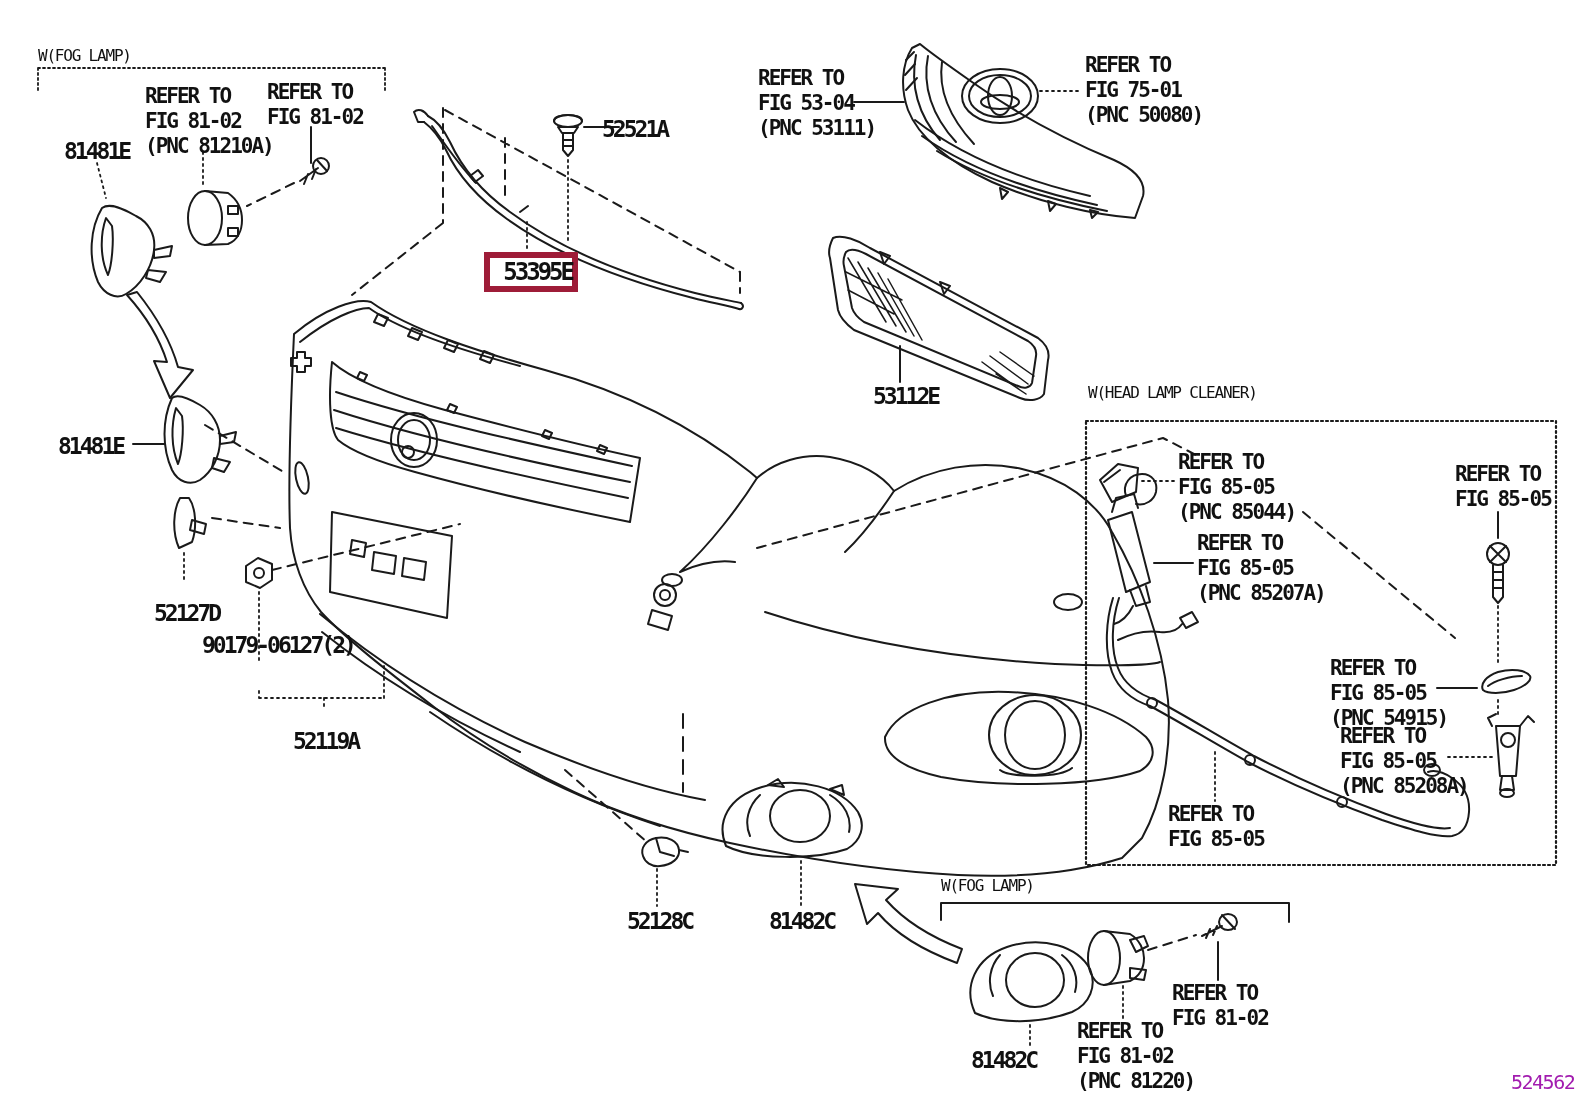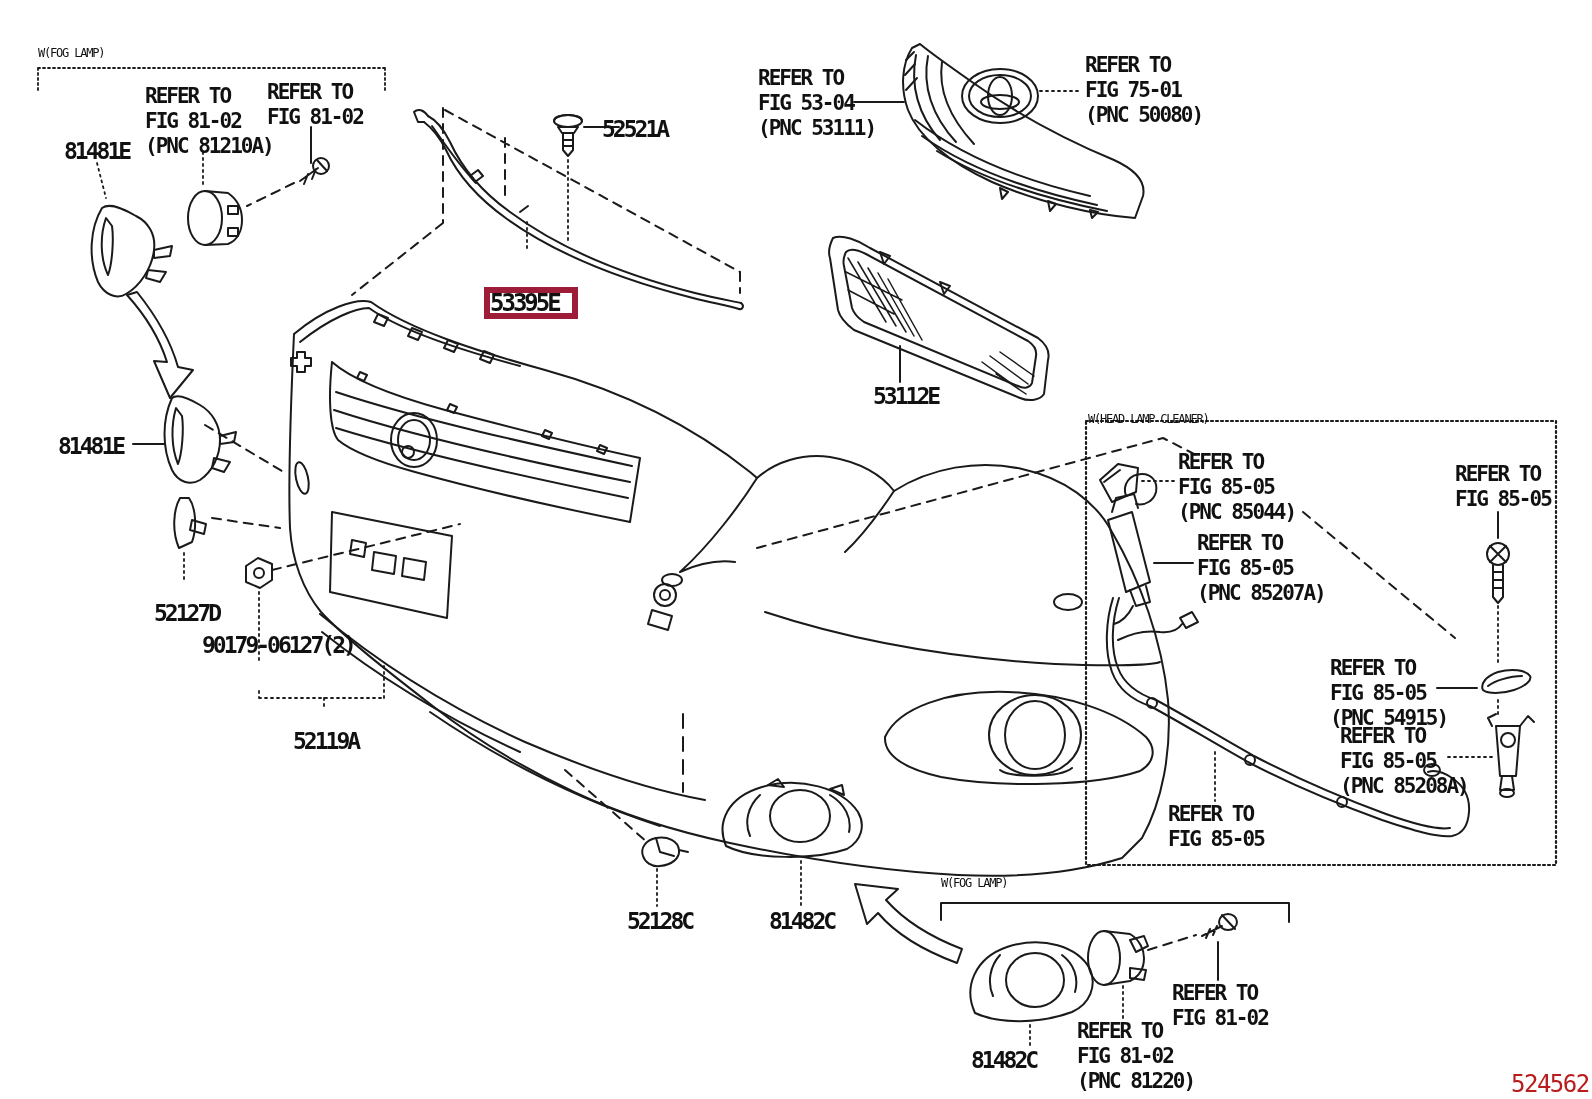--- a/index.html
+++ b/index.html
@@ -2,25 +2,25 @@
 <html><head>
 <meta charset="utf-8">
 <style>
   html,body{margin:0;padding:0;background:#fff;}
   .stage{position:relative;width:1592px;height:1099px;background:#ffffff;overflow:hidden;
          font-family:"DejaVu Sans Mono","Liberation Mono",monospace;color:#111;}
   .stage svg{position:absolute;left:0;top:0;}
   .lbl{position:absolute;white-space:nowrap;}
   .pn{font-size:23px;font-weight:700;letter-spacing:-3px;}
   .note{font-size:21px;font-weight:700;letter-spacing:-2px;line-height:25px;}
-  .hdr{font-size:12px;font-weight:400;letter-spacing:-1.2px;}
-  .docnum{font-size:24px;font-weight:400;letter-spacing:-1.5px;color:#b91c1c;}
-  .hlbox{position:absolute;left:484px;top:252px;width:94px;height:32px;box-sizing:border-box;
-         border:6px solid #9E1C38;background:#fff;display:flex;align-items:center;justify-content:flex-start;
-         font-size:24px;font-weight:700;letter-spacing:-3px;margin-top:35px;}
+  .hdr{font-size:16px;font-weight:400;letter-spacing:-1.2px;}
+  .docnum{font-size:20px;font-weight:400;letter-spacing:-1.5px;color:#a21caf;}
+  .hlbox{position:absolute;left:484px;top:252px;width:94px;height:40px;box-sizing:border-box;
+         border:6px solid #9E1C38;background:#fff;display:flex;align-items:center;justify-content:flex-end;
+         font-size:24px;font-weight:700;letter-spacing:-3px;}
 </style>
 </head>
 <body>
 
 <div class="stage">
 
 <svg width="1592" height="1099" viewBox="0 0 1592 1099">
   <g fill="none" stroke="#1a1a1a" stroke-width="2" stroke-linecap="round" stroke-linejoin="round">
 
     <g stroke-width="1.8" stroke-dasharray="2,3">
@@ -232,21 +232,21 @@
       <ellipse cx="1152" cy="703" rx="5" ry="5"></ellipse>
       <ellipse cx="1250" cy="760" rx="5" ry="5"></ellipse>
       <ellipse cx="1342" cy="802" rx="5" ry="5"></ellipse>
       <path stroke-width="1.8" stroke-dasharray="2,4" d="M1215,752 V801"></path>
     </g>
     <path stroke-dasharray="9,7" d="M1303,512 L1455,638"></path>
   </g>
 </svg>
 
 <div class="lbl hdr" style="left:38px;top:46px">W(FOG LAMP)</div>
-<div class="lbl hdr" style="left:1088px;top:412px">W(HEAD LAMP CLEANER)</div>
+<div class="lbl hdr" style="left:1088px;top:383px">W(HEAD LAMP CLEANER)</div>
 <div class="lbl hdr" style="left:941px;top:876px">W(FOG LAMP)</div>
 
 <div class="lbl pn" style="left:64px;top:138px">81481E</div>
 <div class="lbl pn" style="left:602px;top:116px">52521A</div>
 <div class="lbl pn" style="left:873px;top:383px">53112E</div>
 <div class="lbl pn" style="left:58px;top:433px">81481E</div>
 <div class="lbl pn" style="left:154px;top:600px">52127D</div>
 <div class="lbl pn" style="left:202px;top:632px">90179-06127(2)</div>
 <div class="lbl pn" style="left:293px;top:728px">52119A</div>
 <div class="lbl pn" style="left:627px;top:908px">52128C</div>

